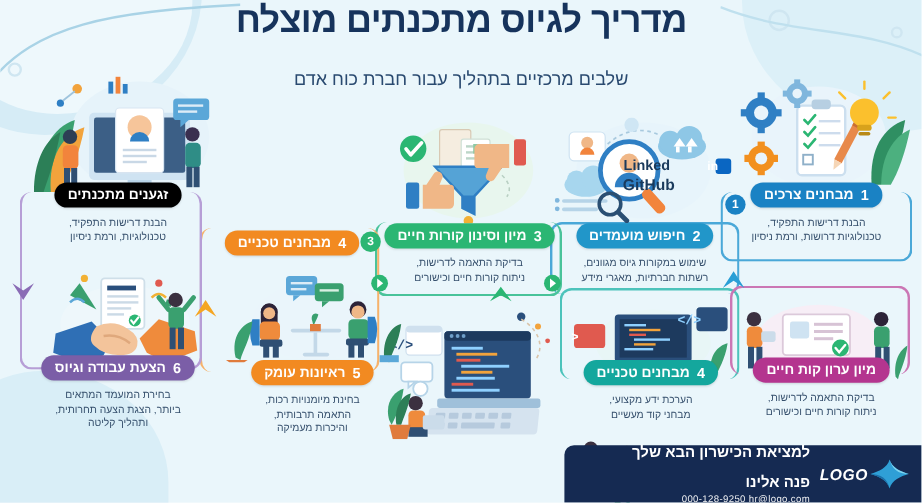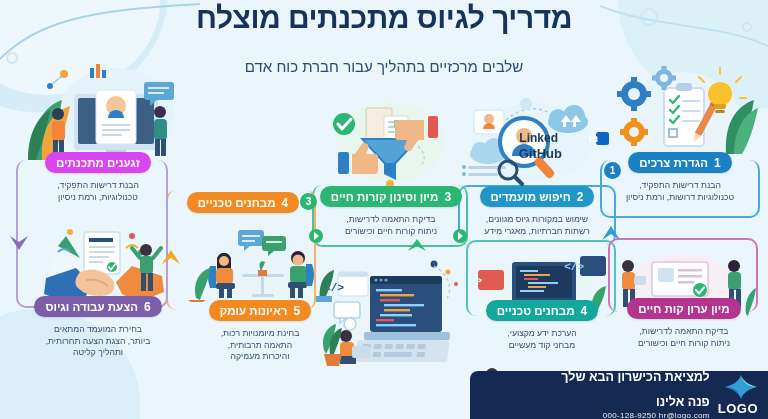--- a/index.html
+++ b/index.html
@@ -91,21 +91,21 @@
     background: #152a52;
     border-radius: 8px 0 0 0;
     display: flex; align-items: center; justify-content: flex-start;
     padding: 0 10px 0 8px;
     gap: 8px;
   }
   .footer-text { color: #ffffff; text-align: right; flex: 1; }
   .footer-text .l1 { font-size: 12.5px; font-weight: bold; line-height: 1.15; }
   .footer-text .l2 { font-size: 12.5px; font-weight: bold; line-height: 1.15; margin-top: 11px; }
   .footer-text .l3 { font-size: 8px; font-weight: normal; opacity: .92; margin-top: 2px; letter-spacing: .3px; direction: ltr; text-align: right;}
-  .logo-wrap { display: flex; flex-direction: column; gap: 1px; }
+  .logo-wrap { display: flex; flex-direction: row; align-items: center; gap: 1px; font-style: italic; }
   .logo-word { color: #fff; font-size: 13px; font-weight: bold; letter-spacing: .5px; }
 </style>
 </head>
 <body>
 
 <div id="page">
 
   <div class="bg-wave-tl"></div>
   <div class="bg-wave-tl2"></div>
   <div class="bg-wave-tr"></div>
@@ -523,31 +523,31 @@
     <rect x="19" y="31" width="5" height="20" fill="#2f4f73"></rect>
     <rect x="26" y="31" width="5" height="20" fill="#2f4f73"></rect>
     <path d="M52 52 C 48 36, 58 26, 66 24 C 64 40, 58 48, 56 54 Z" fill="#2c9e85"></path>
     <path d="M44 53 C 42 40, 50 32, 58 30 C 56 42, 50 48, 48 55 Z" fill="#3aa06f"></path>
     <circle cx="44" cy="14" r="3" fill="#f2b134"></circle>
     <circle cx="54" cy="8" r="2.5" fill="#f2b134"></circle>
     <line x1="44" y1="17" x2="44" y2="30" stroke="#6cb89a" stroke-width="1.4"></line>
   </svg>
 
   <div class="card center" style="left:20px;top:152px;width:156px;">
-    <div class="pill" style="background:#d946ef;">
+    <div class="pill" style="background:#000000;">
       <span>זגענים מתכנתים</span>
     </div>
     <div class="desc"><span style="white-space:pre-line">הבנת דרישות התפקיד,
 טכנולוגיות, ורמת ניסיון</span></div>
   </div>
 
   <div class="card center" style="left:600px;top:152px;width:160px;">
     <div class="pill" style="background:#1a82c4;">
       <span class="num">1</span>
-      <span>הגדרת צרכים</span>
+      <span>מבחנים צרכים</span>
     </div>
     <div class="desc"><span style="white-space:pre-line">הבנת דרישות התפקיד,
 טכנולוגיות דרושות, ורמת ניסיון</span></div>
   </div>
 
   <div class="card center" style="left:458px;top:186px;width:158px;">
     <div class="pill" style="background:#2196c9;">
       <span class="num">2</span>
       <span>חיפוש מועמדים</span>
     </div>

